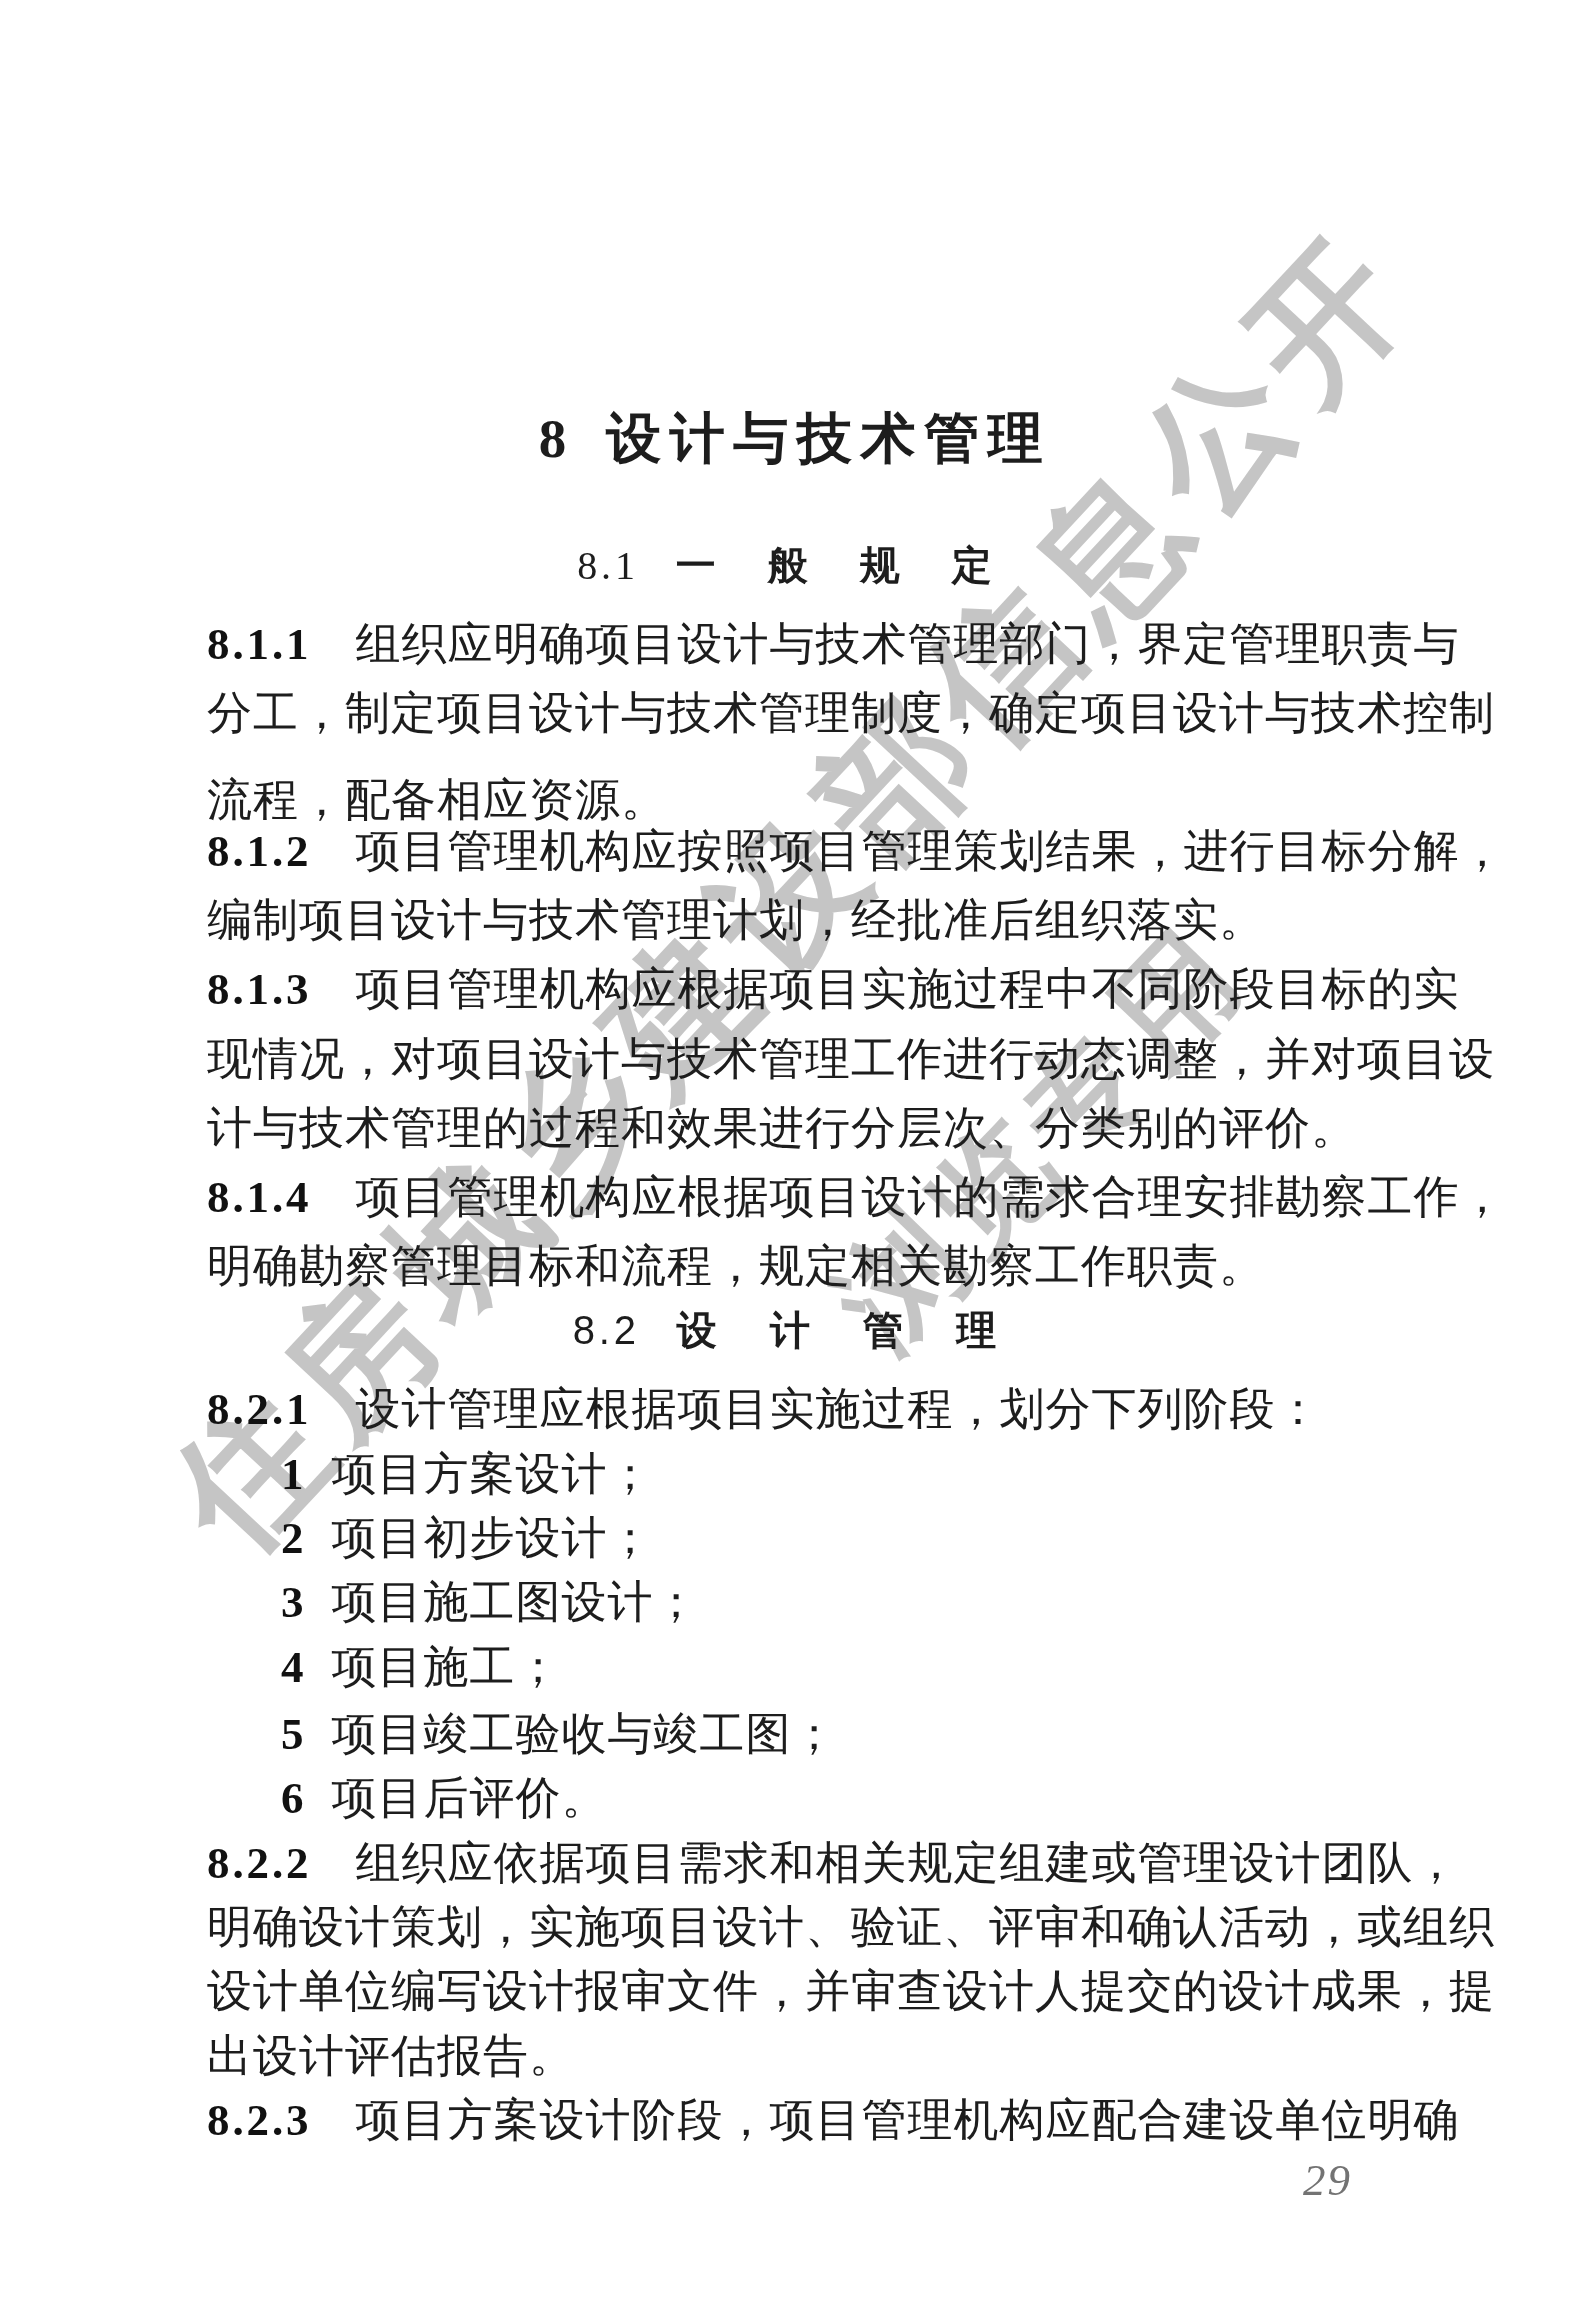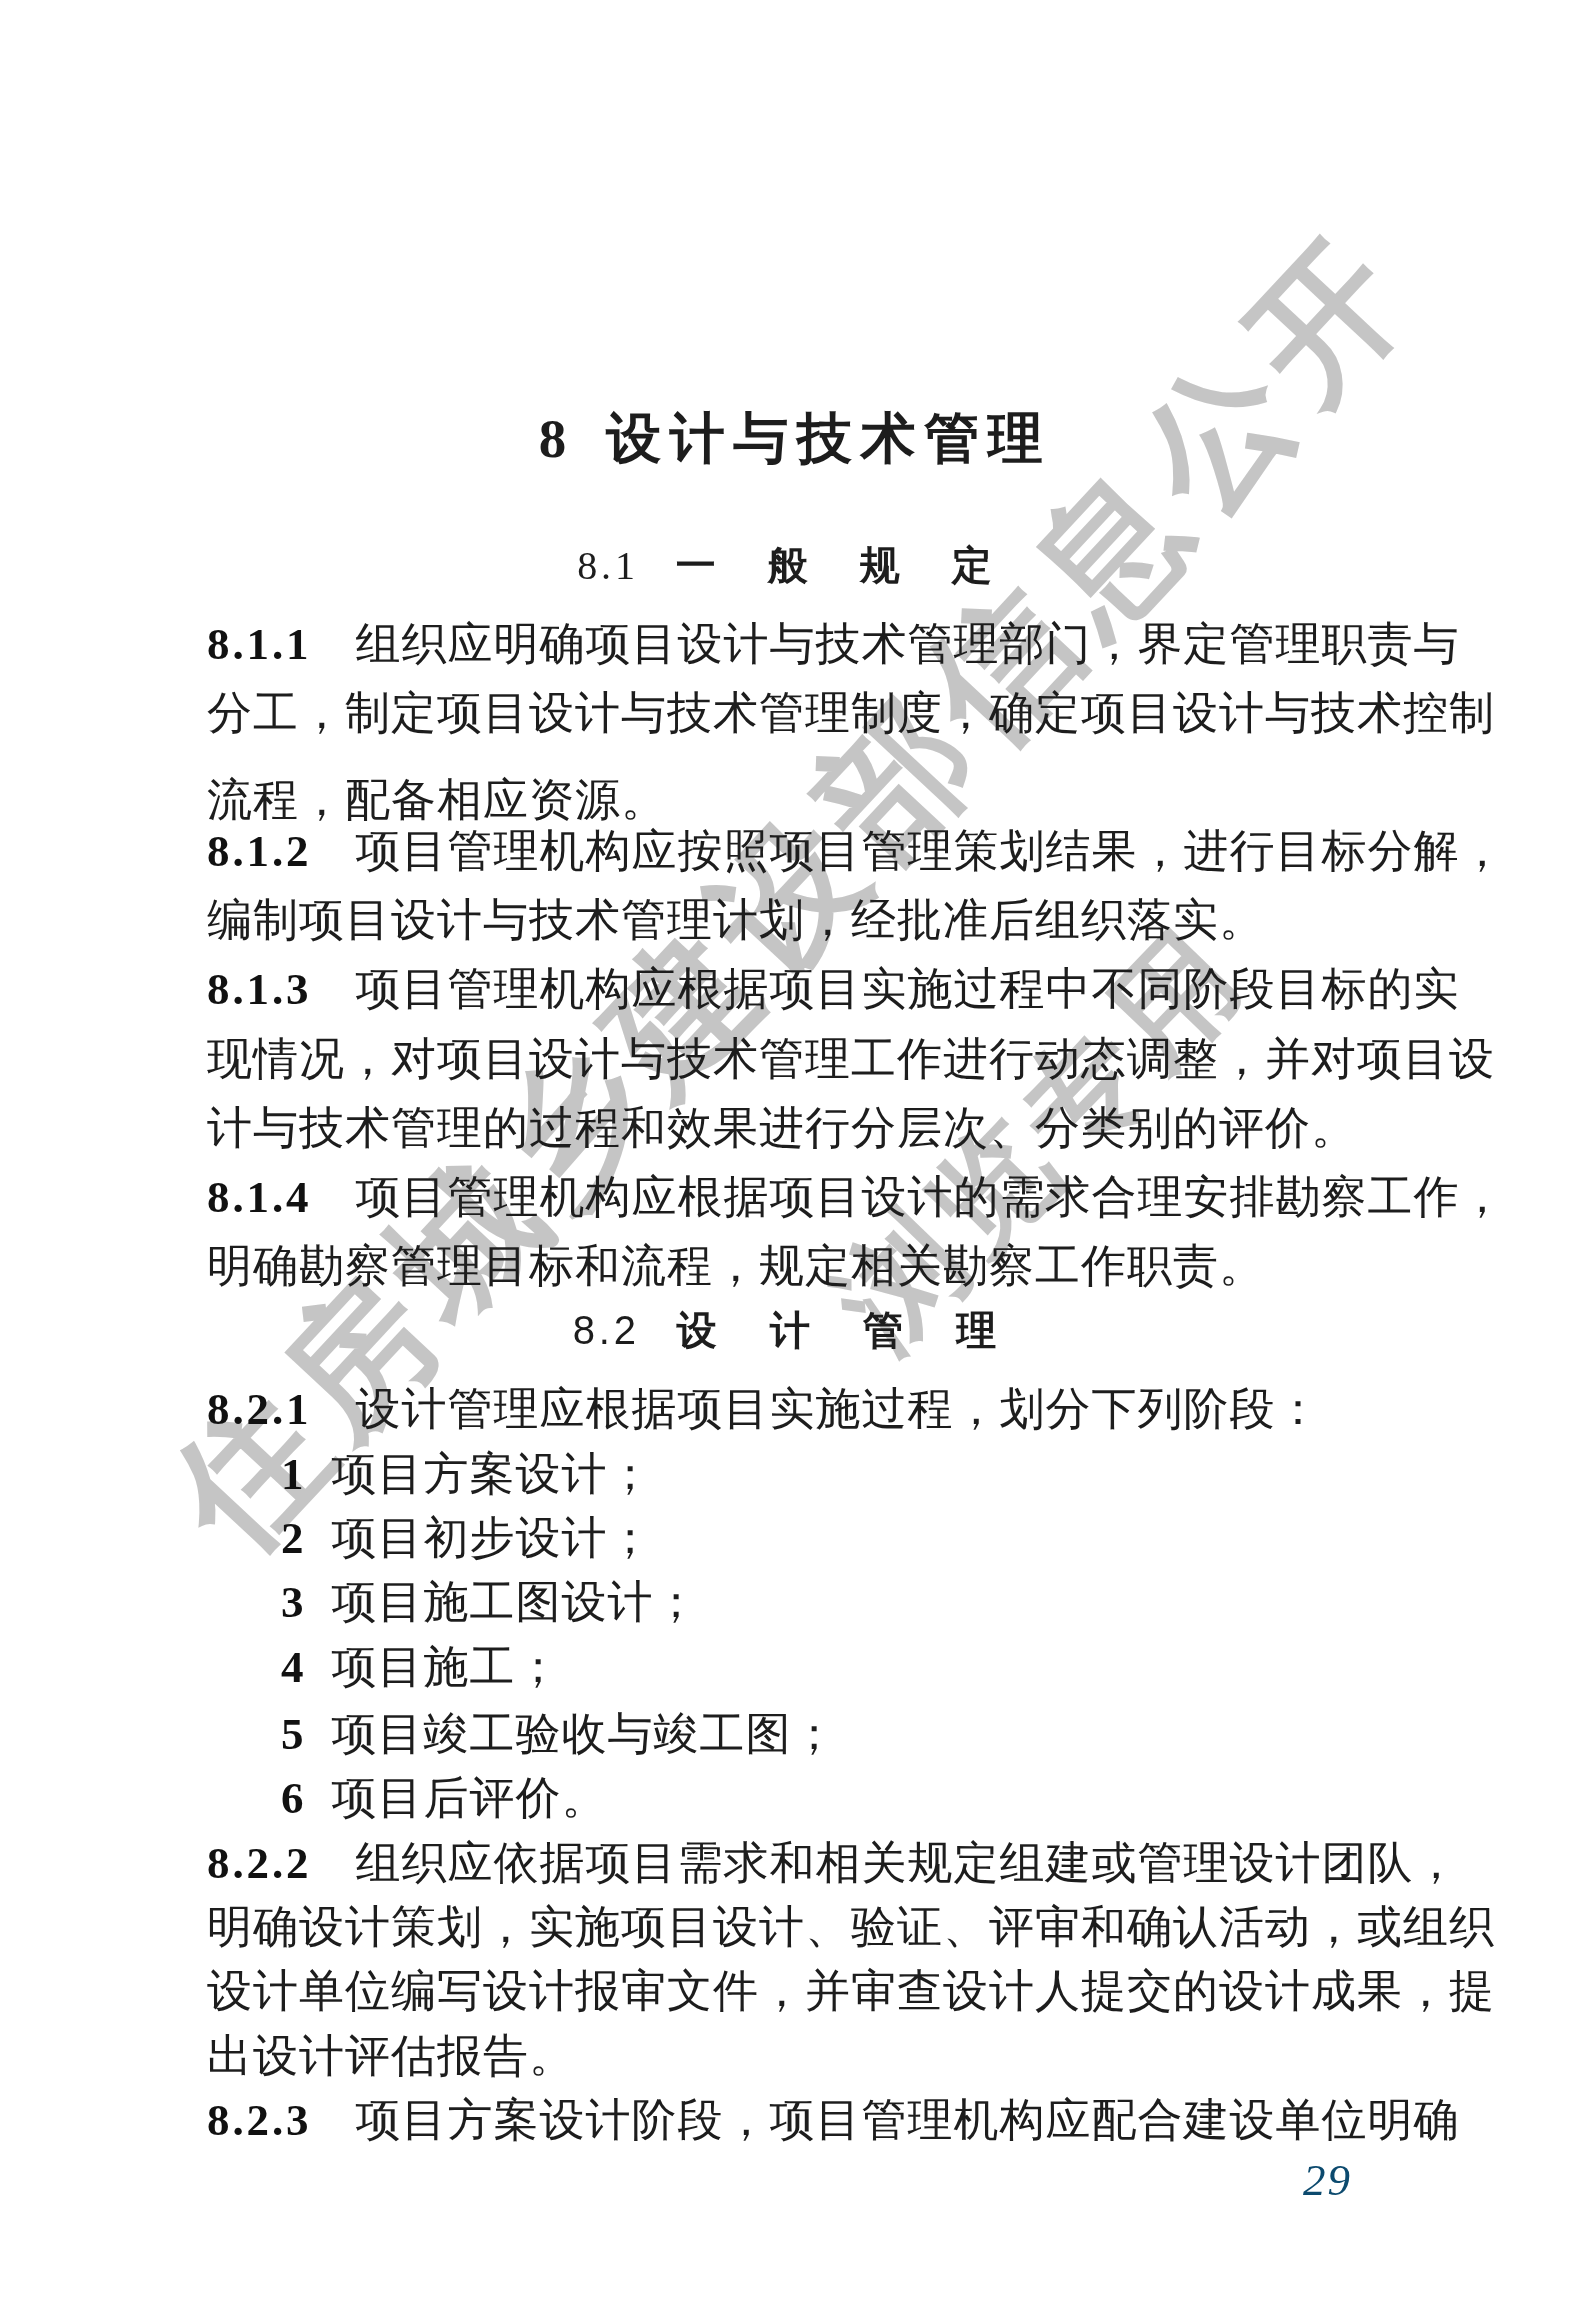--- a/index.html
+++ b/index.html
@@ -76,21 +76,21 @@
     color: #111;
     text-align: center;
   }
   .bodyline.listitem { left: 281px; }
   .bodyline.listitem .num { margin-right: 25px; }
   .page-number {
     position: absolute;
     left: 1303px; top: 2154px;
     font-size: 45px;
     font-style: italic;
-    color: #0c4a6e;
+    color: #737373;
     letter-spacing: 1.9px;
   }
 </style>
 </head>
 <body>
 
 <div class="page">
 
   <div class="wm wm1">住房城乡建设部信息公开</div>
   <div class="wm wm2">浏览专用</div>

